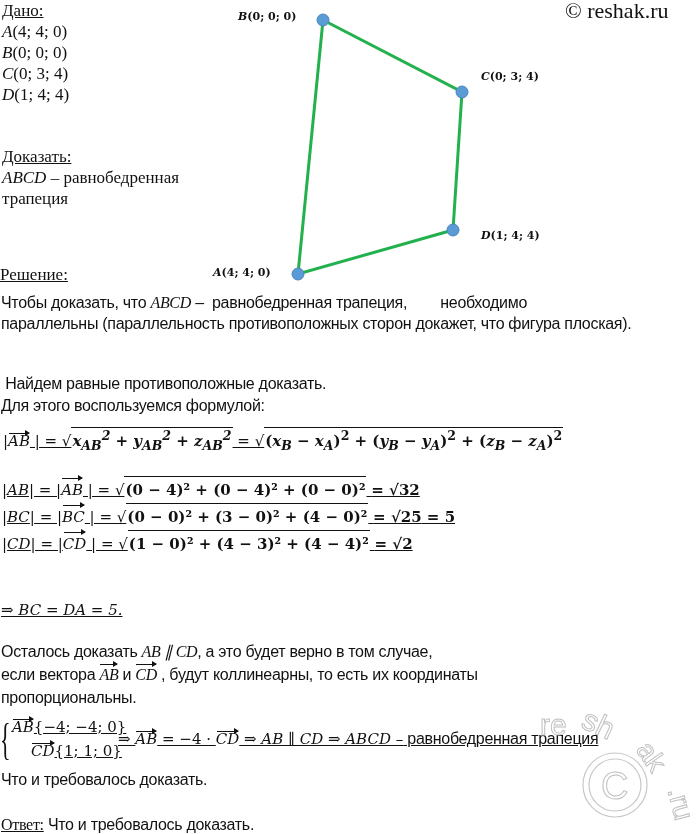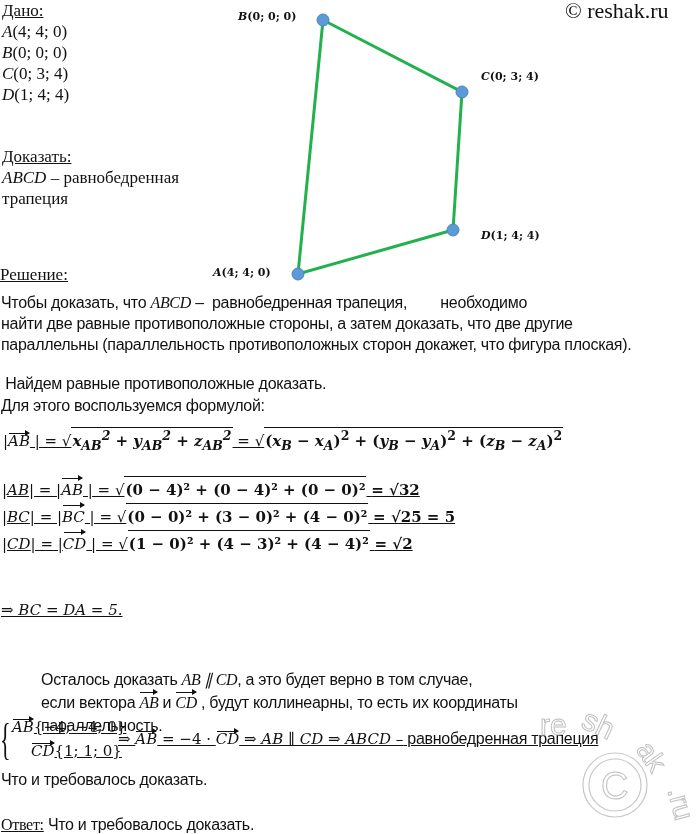--- a/index.html
+++ b/index.html
@@ -49,21 +49,20 @@
   <circle cx="453" cy="230" r="6" fill="#5b9bd5" stroke="#4a86c0" stroke-width="1"></circle>
   <circle cx="298" cy="274" r="6" fill="#5b9bd5" stroke="#4a86c0" stroke-width="1"></circle>
 </svg>
 <div class="abs lbl" style="left:238px; top:10px;"><i>B</i><span>(0; 0; 0)</span></div>
 <div class="abs lbl" style="left:481px; top:70px;"><i>C</i><span>(0; 3; 4)</span></div>
 <div class="abs lbl" style="left:481px; top:229px;"><i>D</i><span>(1; 4; 4)</span></div>
 <div class="abs lbl" style="left:213px; top:266px;"><i>A</i><span>(4; 4; 0)</span></div>
 
 <div class="abs txt" style="left:1px; top:292px; line-height:21px;">
   <div><span>Чтобы доказать, что </span><span class="it serif">ABCD</span><span style="white-space:pre;margin-top:15px;"> –  равнобедренная трапеция,        необходимо</span></div>
-  <div>найти две равные противоположные стороны, а затем доказать, что две другие</div>
   <div>параллельны (параллельность противоположных сторон докажет, что фигура плоская).</div>
 </div>
 <div class="abs txt" style="left:1px; top:373px; line-height:22px;">
   <div style="white-space:pre;"> Найдем равные противоположные доказать.</div>
   <div>Для этого воспользуемся формулой:</div>
 </div>
 
 <div class="abs math" style="left:3px; top:427px;">
   |<span class="vec">AB</span> | =
   √<span class="sqrt b it">x<sub>AB</sub><sup>2</sup> + y<sub>AB</sub><sup>2</sup> + z<sub>AB</sub><sup>2</sup></span> =
@@ -71,24 +70,24 @@
 </div>
 
 <div class="abs math" style="left:2px; top:476px; line-height:26px;">
   <div>|<i>AB</i>| = |<span class="vec">AB</span> | = √<span class="sqrt b">(0 − 4)² + (0 − 4)² + (0 − 0)²</span> <span class="b">= √32</span><span class="b"></span></div>
   <div>|<i>BC</i>| = |<span class="vec">BC</span> | = √<span class="sqrt b">(0 − 0)² + (3 − 0)² + (4 − 0)²</span> <span class="b">= √25</span><span class="b"> = 5</span></div>
   <div>|<i>CD</i>| = |<span class="vec">CD</span> | = √<span class="sqrt b">(1 − 0)² + (4 − 3)² + (4 − 4)²</span> <span class="b">= √2</span><span class="b"></span></div>
 </div>
 
 <div class="abs math it" style="left:1px; top:601px;">⇒ BC = DA = 5.</div>
 
-<div class="abs txt" style="left:1px; top:668px; line-height:23px;padding-left:40px;">
+<div class="abs txt" style="left:1px; top:640px; line-height:23px;">
   <div><span>Осталось доказать </span><span class="it serif">AB ∥ CD</span><span>, а это будет верно в том случае,</span></div>
   <div><span>если вектора </span><span class="vec serif">AB</span><span> и </span><span class="vec serif">CD</span><span> , будут коллинеарны, то есть их координаты</span></div>
-  <div>параллельность.</div>
+  <div>пропорциональны.</div>
 </div>
 
 <div class="abs" style="left:0px; top:718px;">
   <div class="abs serif" style="left:0px; top:-2px; font-size:44px; line-height:48px; transform:scaleX(0.5); transform-origin:left;">{</div>
   <div class="abs math" style="left:12px; top:0px;"><span class="vec">AB</span><span>{−4; −4; 0}</span></div>
   <div class="abs math" style="left:31px; top:24px;"><span class="vec">CD</span><span>{1; 1; 0}</span></div>
   <div class="abs math" style="left:118px; top:12px;"><span>⇒ </span><span class="vec">AB</span><span> = −4 · </span><span class="vec">CD</span><span class="it"> ⇒  AB ∥ CD ⇒  ABCD –</span><span class="txt"> равнобедренная трапеция</span></div>
 </div>
 
 <div class="abs txt" style="left:1px; top:771px;">Что и требовалось доказать.</div>

